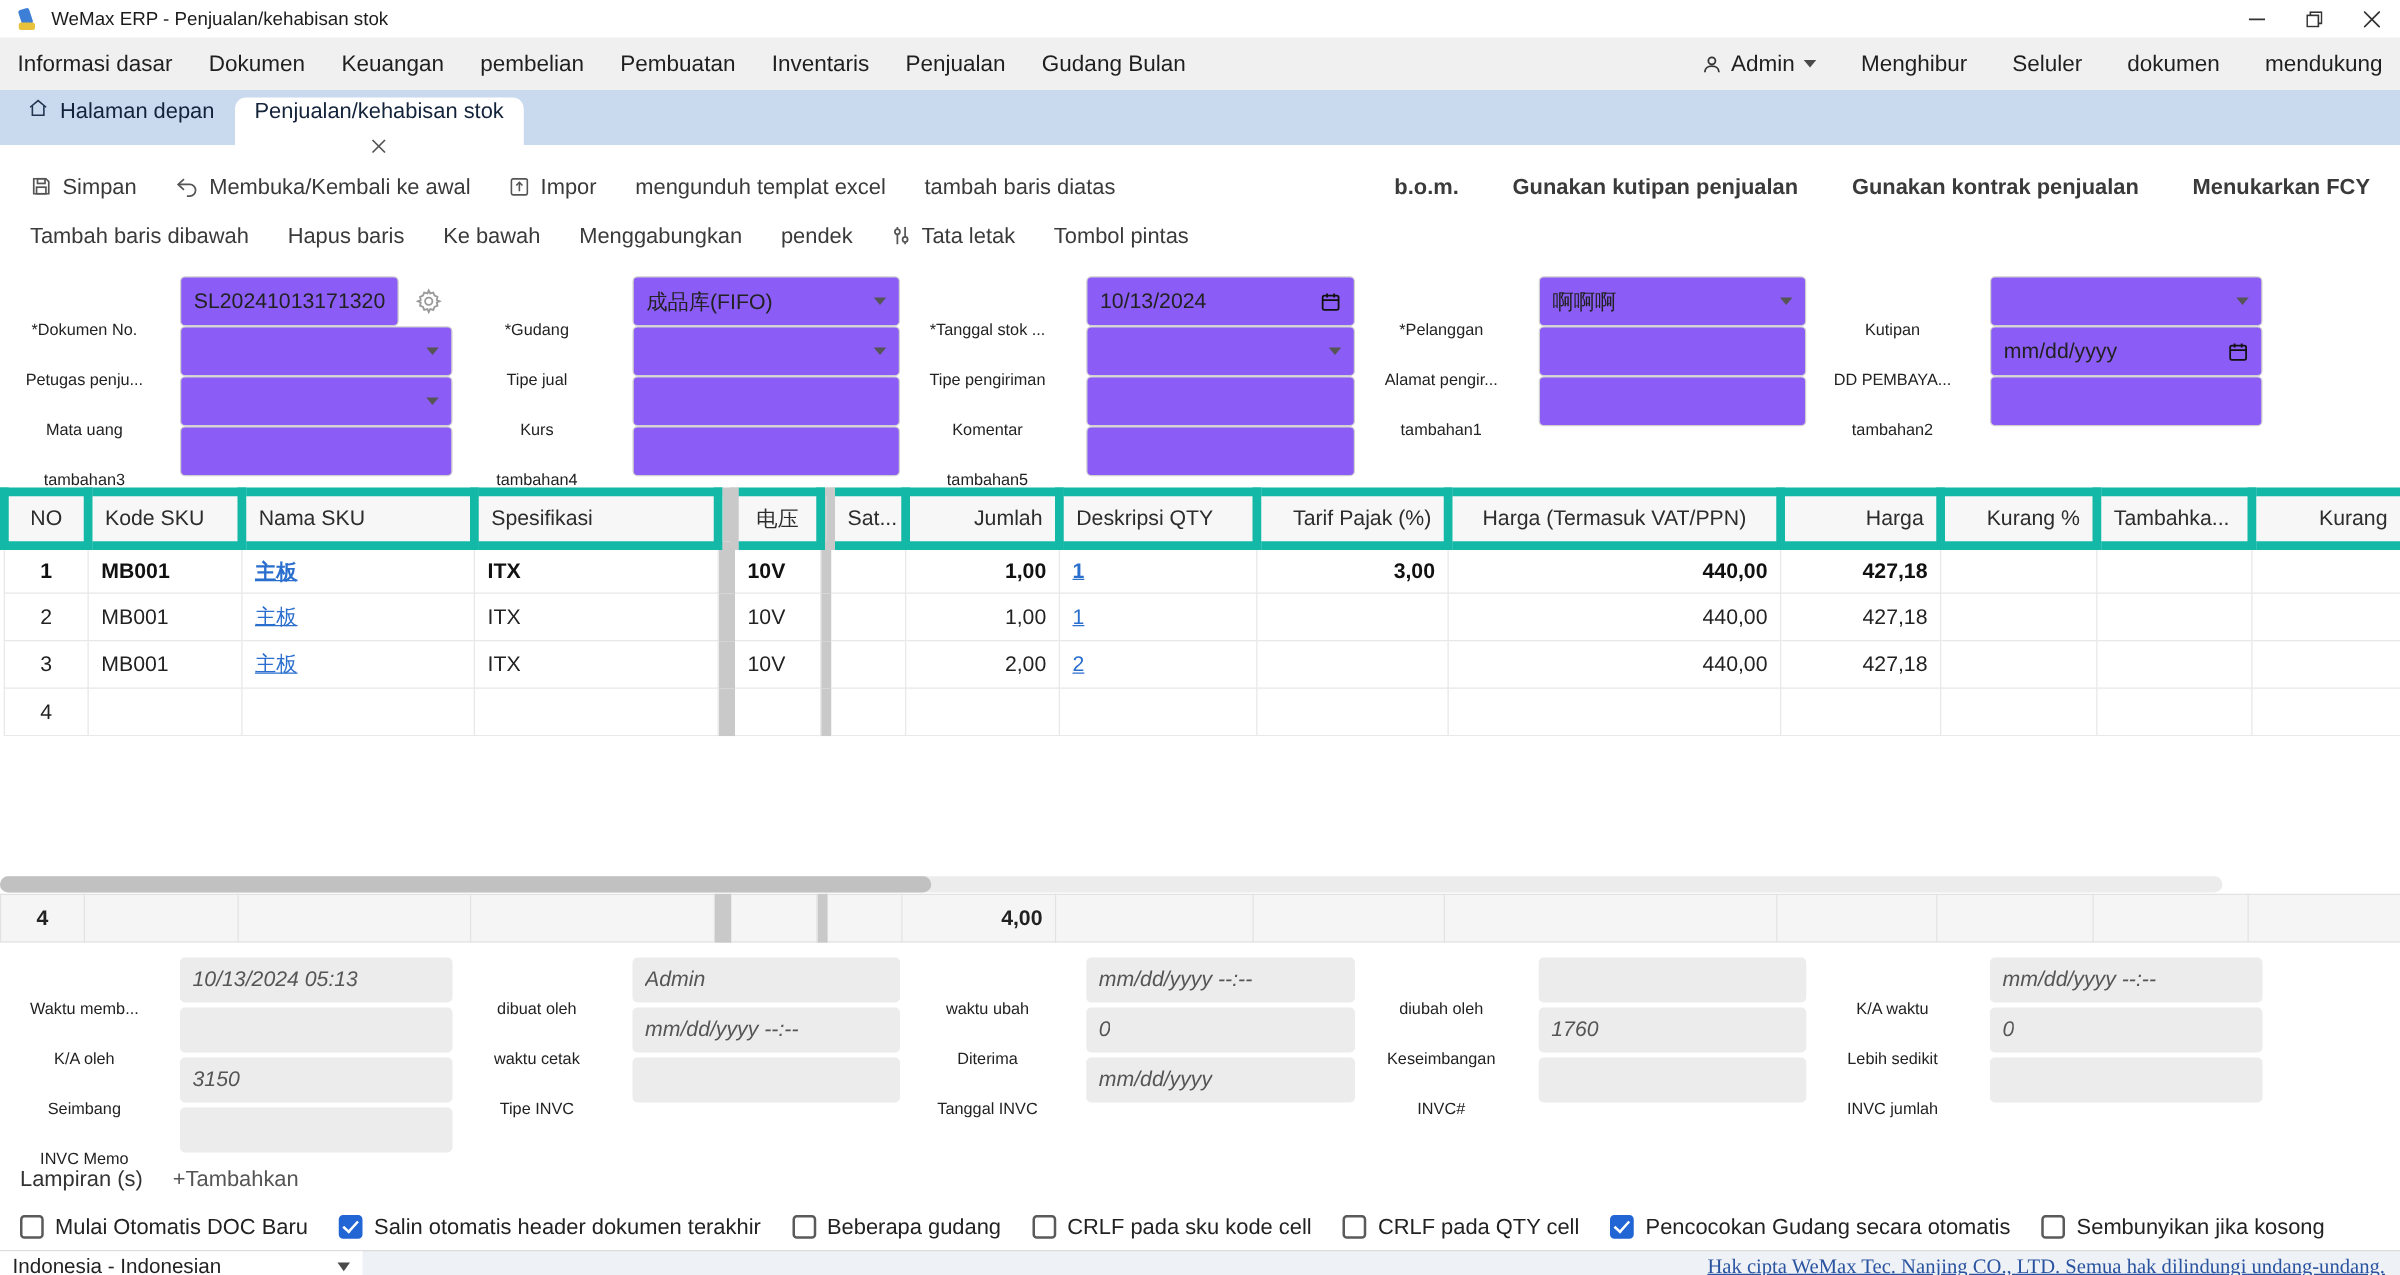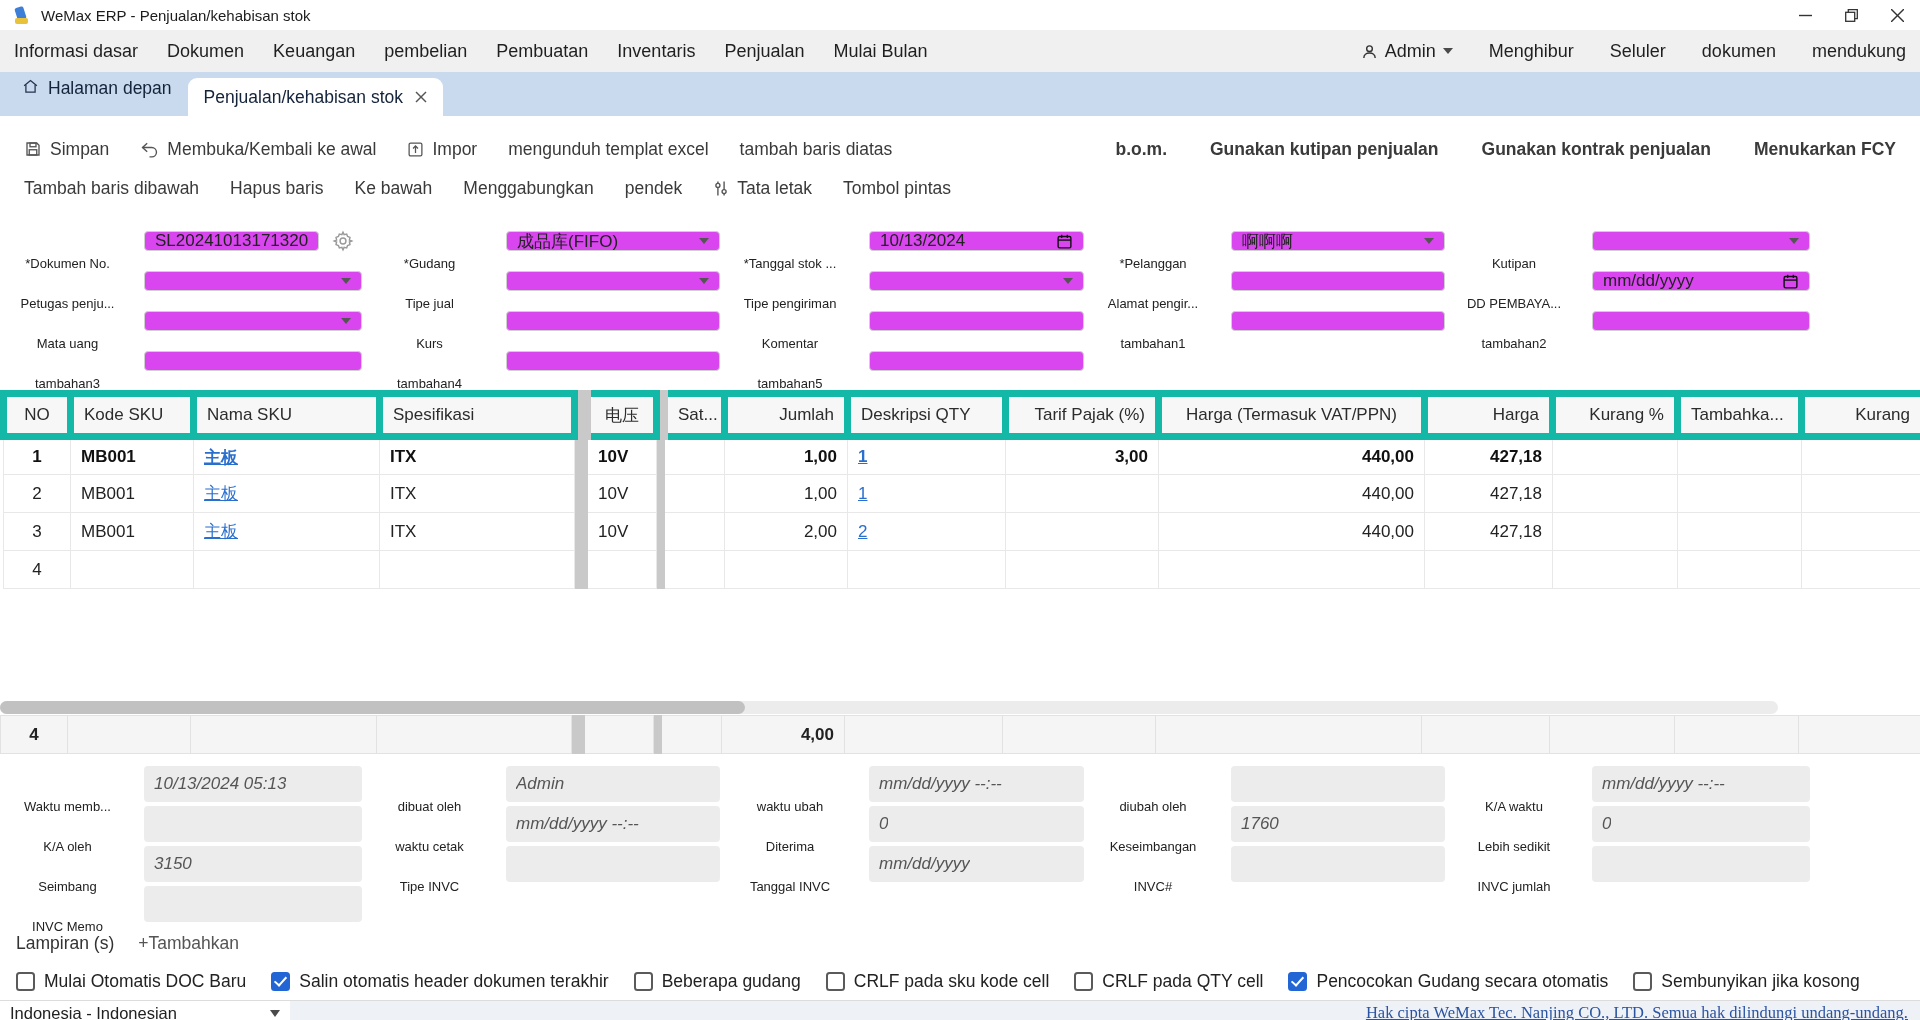--- a/index.html
+++ b/index.html
@@ -20,38 +20,38 @@
   .menubar { height:42px; background:#f0f0f0; display:flex; align-items:center; padding:0 14px; font-size:18px; color:#1f1f1f; }
   .menubar .m { margin-right:29px; cursor:default; white-space:nowrap; }
   .menubar .right { margin-left:auto; display:flex; align-items:center; }
   .menubar .right .m { margin-right:0; margin-left:36px; }
   .usermenu { display:flex; align-items:center; gap:7px; margin-left:36px; }
   .caret { width:0; height:0; border-left:5px solid transparent; border-right:5px solid transparent; border-top:6px solid #4a4a4a; }
 
   
   .tabbar { height:44px; background:#c9daee; display:flex; align-items:flex-end; padding-left:6px; }
   .tab-home { height:38px; display:flex; gap:9px; padding:0 16px; font-size:17.5px; color:#13233a; }
-  .tab-active { height:38px; background:#fff; border-radius:9px 9px 0 0; display:flex; align-items:center; gap:12px; padding:0 16px; font-size:17.5px; color:#13233a; }
+  .tab-active { height:38px; background:#fff; border-radius:9px 9px 0 0; display:flex; align-items:center; gap:12px; padding:0 16px; font-size:17.5px; color:#13233a;flex-direction:column; }
 
   
   .toolbar { display:flex; align-items:center; padding:0 24px; font-size:17.5px; color:#3a3a3a; }
   .toolbar1 { margin-top:14px; height:38px; }
   .toolbar2 { height:40px; }
   .tbtn { display:flex; align-items:center; gap:8px; margin-right:31px; white-space:nowrap; cursor:default; }
   .tright { margin-left:auto; display:flex; align-items:center;font-weight:bold; }
   .tright .tbtn { margin-right:0; margin-left:43px; }
 
   
   .formarea { margin-top:13px; }
   .frow { display:flex; align-items:center; height:40px; }
   .fg { display:flex; align-items:center; height:36px; }
   .g1{width:362px}.g2{width:358px}.g3{width:364px}.g4{width:361px}.g5{width:365px}
   .lbl { text-align:center; padding-right:9px; font-size:13px; color:#222; white-space:nowrap; overflow:hidden;margin-top:44px; }
   .g1 .lbl{width:144px}.g2 .lbl{width:144px}.g3 .lbl{width:149px}.g4 .lbl{width:147px}.g5 .lbl{width:147px}
-  .control { flex:1; height:20px; border:1px solid #d0d0d0; border-radius:4px; background:#d946ef; display:flex; align-items:center; padding:0 10px; font-size:17px; position:relative; }
+  .control { flex:1; height:40px; border:1px solid #d0d0d0; border-radius:4px; background:#8b5cf6; display:flex; align-items:center; padding:0 10px; font-size:17px; position:relative; }
   .control .val { flex:1; white-space:nowrap; overflow:hidden; }
   .control.narrow { flex:0 0 168px; }
   .gear { margin-left:13px; }
   .control .caret { margin-left:6px; border-top-color:#555; }
 
   
   .grid, .sumgrid { width:1920px; border-collapse:collapse; table-layout:fixed; margin-top:9px; }
   .grid th { background:#f7f7f7; font-weight:normal; font-size:17px; color:#2c2c2c; height:43px; border:7px solid #14b8a6; padding:0 10px; white-space:nowrap; overflow:hidden; }
   .grid td { height:38px; border:1px solid #e8e8e8; padding:0 10px; font-size:17px; white-space:nowrap; overflow:hidden; }
   .sep { background:#c9c9c9 !important; border-color:#c9c9c9 !important; padding:0 !important; }
@@ -113,21 +113,21 @@
 </div>
 
 <div class="menubar">
   <span class="m">Informasi dasar</span>
   <span class="m">Dokumen</span>
   <span class="m">Keuangan</span>
   <span class="m">pembelian</span>
   <span class="m">Pembuatan</span>
   <span class="m">Inventaris</span>
   <span class="m">Penjualan</span>
-  <span class="m">Mulai Bulan</span>
+  <span class="m">Gudang Bulan</span>
   <span class="right">
     <span class="usermenu">
       <span>
           <svg width="17" height="17" viewBox="0 0 24 24" fill="none" stroke="#333" stroke-width="2">
             <circle cx="12" cy="8" r="4"></circle>
             <path d="M4 21c0-4.4 3.6-7 8-7s8 2.6 8 7"></path>
           </svg>
         </span>
       <span>Admin</span>
       <span class="caret"></span>

